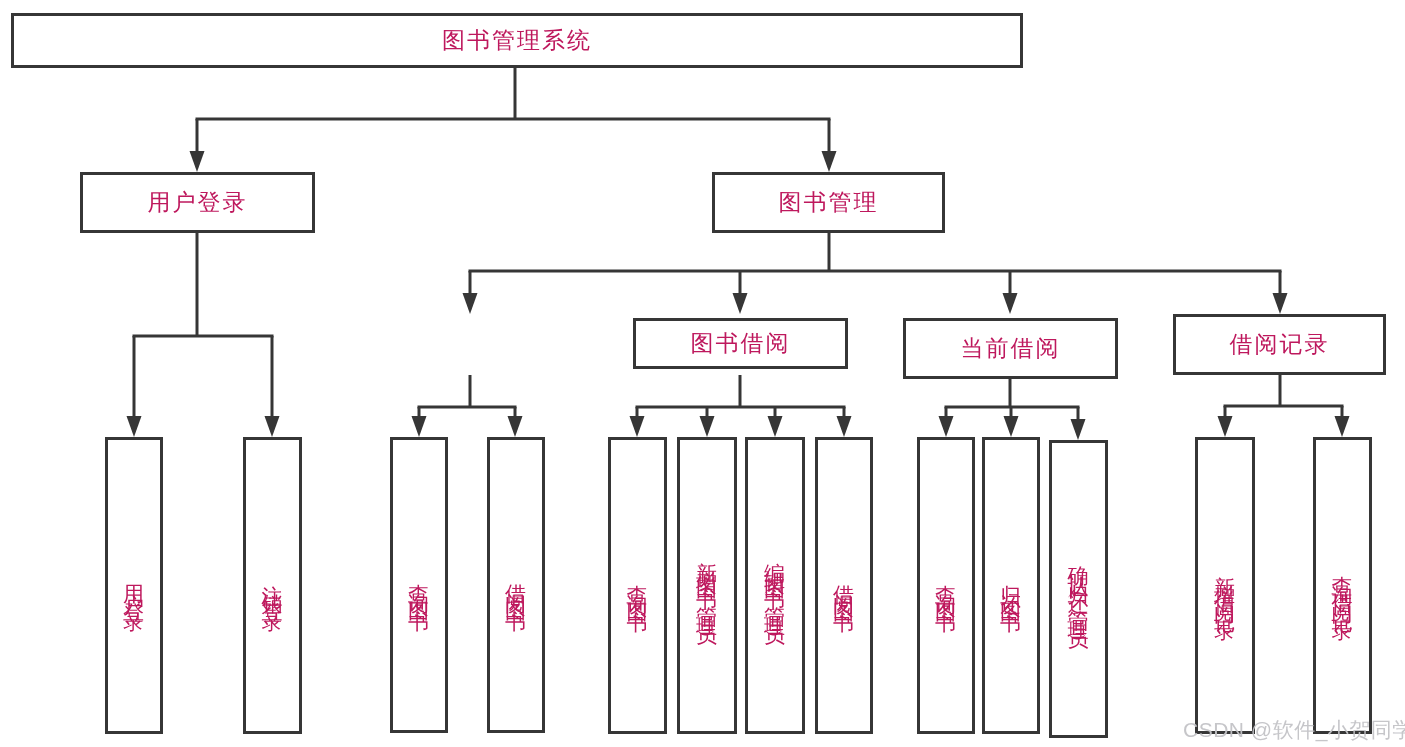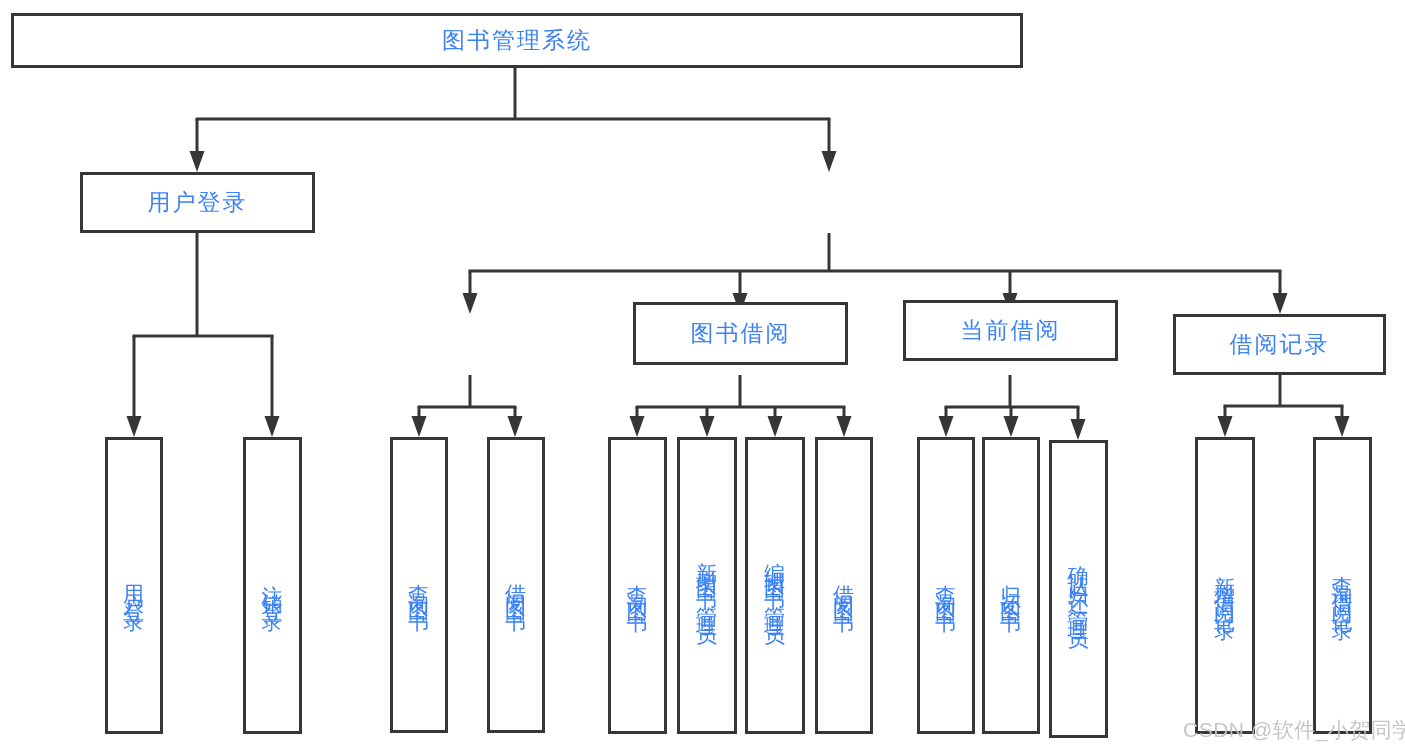--- a/index.html
+++ b/index.html
@@ -11,21 +11,21 @@
     overflow:hidden;
   }
   svg.wires{position:absolute;left:0;top:0;z-index:1;}
   .node{
     position:absolute;
     box-sizing:border-box;
     border:3px solid #363636;
     background:#ffffff;
     display:flex;align-items:center;justify-content:center;
     z-index:2;
-    color:#3b82f6;
+    color:#be185d;
   }
   .hlabel{
     font-size:23px;
     letter-spacing:2px;
     line-height:1;
     white-space:nowrap;
   }
   .vlabel{
     writing-mode:vertical-rl;
     text-orientation:mixed;
@@ -105,25 +105,28 @@
       <polygon points="1334.5,416 1349.5,416 1342,437" fill="#363636"></polygon>
     </svg>
 
   <div class="node" style="left:11px;top:13px;width:1012px;height:55px;">
     <span class="hlabel">图书管理系统</span>
   </div>
 
   <div class="node" style="left:80px;top:172px;width:235px;height:61px;">
     <span class="hlabel">用户登录</span>
   </div>
+  <div class="node" style="left:712px;top:172px;width:233px;height:61px;">
+    <span class="hlabel">图书管理</span>
+  </div>
 
-  <div class="node" style="left:633px;top:302px;width:215px;height:63px;">
+  <div class="node" style="left:633px;top:318px;width:215px;height:51px;">
     <span class="hlabel">图书借阅</span>
   </div>
-  <div class="node" style="left:903px;top:300px;width:215px;height:61px;">
+  <div class="node" style="left:903px;top:318px;width:215px;height:61px;">
     <span class="hlabel">当前借阅</span>
   </div>
   <div class="node" style="left:1173px;top:314px;width:213px;height:61px;">
     <span class="hlabel">借阅记录</span>
   </div>
 
   <div class="node" style="left:105px;top:437px;width:58px;height:297px;">
     <span class="vlabel">用户登录</span>
   </div>
   <div class="node" style="left:243px;top:437px;width:59px;height:297px;">

